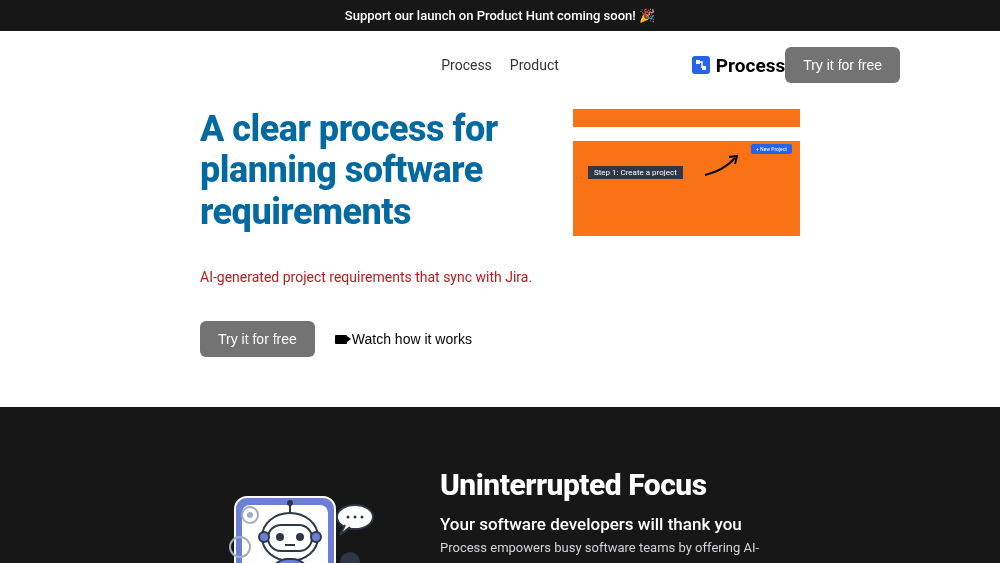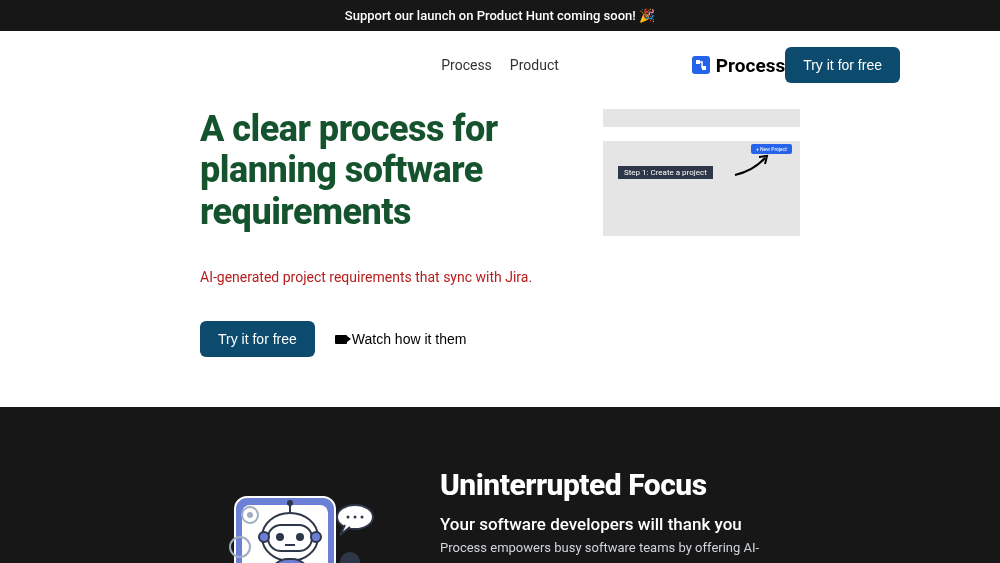--- a/index.html
+++ b/index.html
@@ -53,42 +53,42 @@
       position: absolute;
       left: 50%;
       transform: translateX(-50%);
     }
     .nav a {
       color: #333;
       text-decoration: none;
       font-size: 14px;
     }
     .btn-primary {
-      background: #0c4a6e;
+      background: #737373;
       color: #fff;
       border: none;
       padding: 10px 18px;
       border-radius: 6px;
       font-size: 14px;
       font-weight: 500;
       cursor: pointer;
     }
     .hero {
       display: flex;
       padding: 10px 200px 50px;
       gap: 40px;
     }
     .hero-left {
       flex: 1;
     }
     .hero-title {
       font-size: 36px;
       font-weight: 800;
       line-height: 1.15;
-      color: #14532d;
+      color: #0369a1;
       margin-bottom: 36px;
       letter-spacing: -0.5px;
     }
     .hero-subtitle {
       font-size: 14px;
       color: #b91c1c;
       margin-bottom: 36px;
     }
     .hero-actions {
       display: flex;
@@ -100,23 +100,23 @@
       border: none;
       color: #000;
       font-size: 14px;
       font-weight: 500;
       cursor: pointer;
       display: flex;
       align-items: center;
       gap: 5px;
     }
     .hero-right {
-      width: 197px;
+      width: 227px;
       height: 127px;
-      background: #e5e5e5;
+      background: #f97316;
       position: relative;
       flex-shrink: 0;
     }
     .hero-right-bar {
       position: absolute;
       top: 18px;
       left: 0;
       right: 0;
       height: 14px;
       background: #fff;
@@ -223,21 +223,21 @@
 </header>
 
 <section class="hero">
   <div class="hero-left">
     <h1 class="hero-title">A clear process for planning software requirements</h1>
     <p class="hero-subtitle">AI-generated project requirements that sync with Jira.</p>
     <div class="hero-actions">
       <button class="btn-primary">Try it for free</button>
       <button class="btn-secondary">
         <span class="video-icon"></span>
-        <span>Watch how it them</span>
+        <span>Watch how it works</span>
       </button>
     </div>
   </div>
   <div class="hero-right">
     <div class="hero-right-bar"></div>
     <div class="hero-right-btn">+ New Project</div>
     <div class="hero-right-label">Step 1: Create a project</div>
     <svg class="hero-right-arrow" viewBox="0 0 40 25">
       <path d="M2 22 Q 20 18 32 5" stroke="#000" stroke-width="2" fill="none"></path>
       <path d="M26 4 L34 3 L32 11" stroke="#000" stroke-width="2" fill="none"></path>

